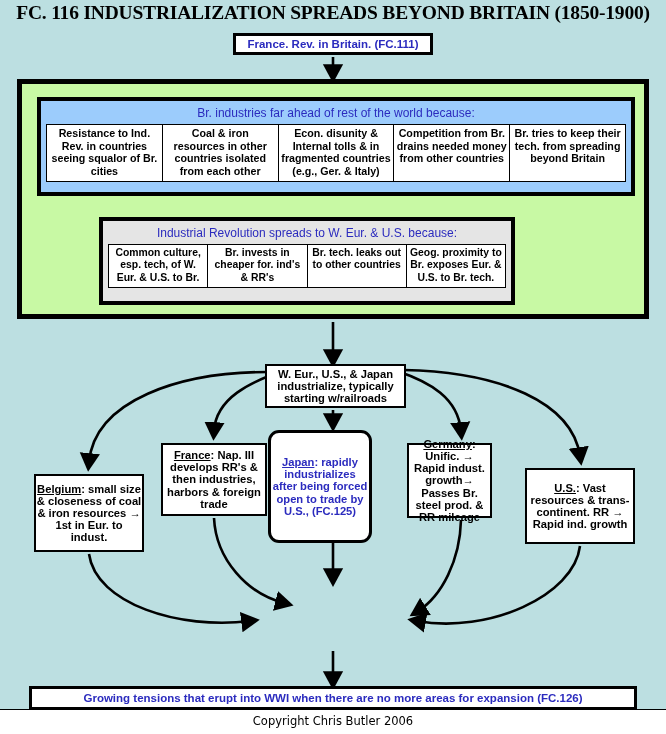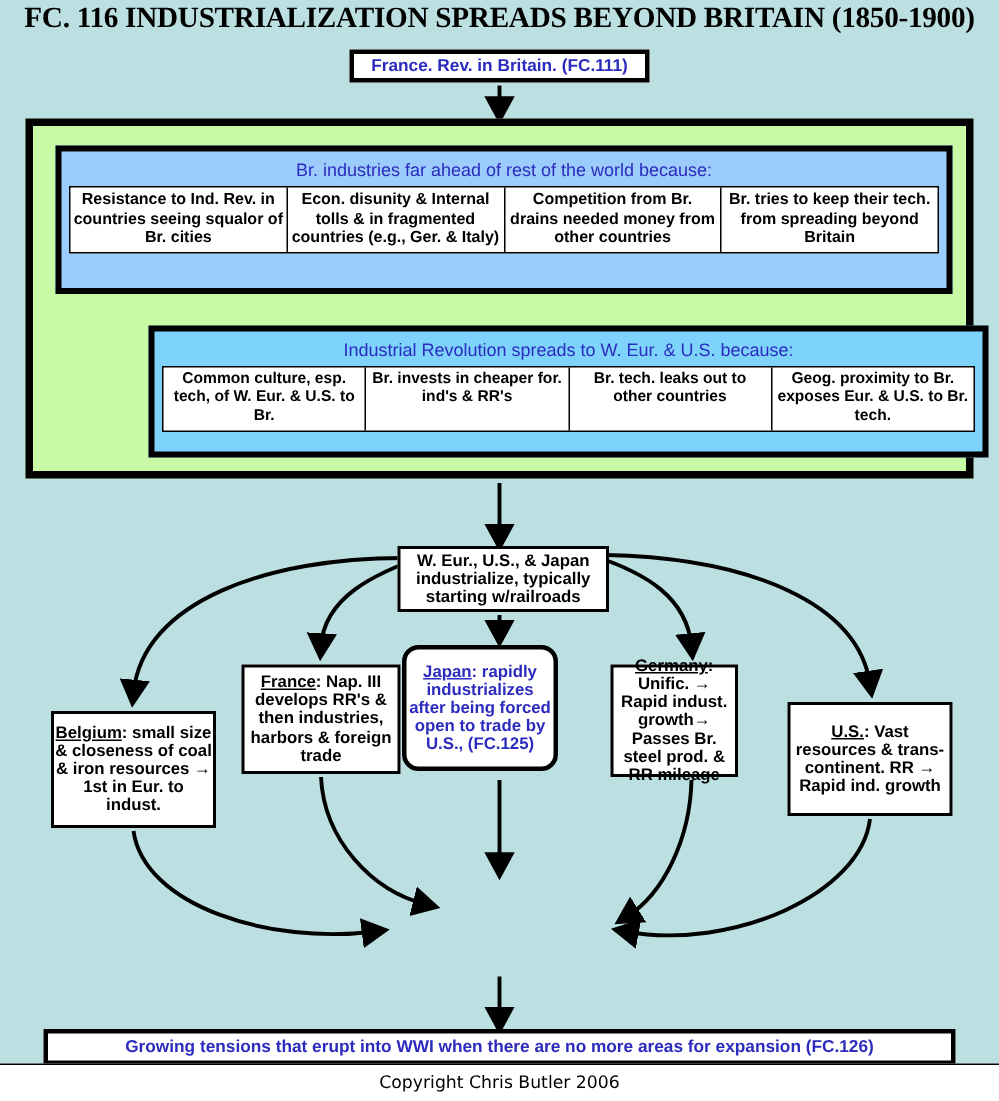--- a/index.html
+++ b/index.html
@@ -83,43 +83,43 @@
     color:#000;
     text-align:center;
     padding:2px 2px 3px 2px;
     line-height:1.18;
     box-sizing:border-box;
   }
   .colrow .cell:first-child{border-left:none;}
 
   
   #blue2{
-    position:absolute;left:77px;top:133px;width:560px;height:88px;
-    box-sizing:border-box;
-    background:#7dd3fc;
+    position:absolute;left:77px;top:133px;width:416px;height:88px;
+    box-sizing:border-box;
+    background:#e5e5e5;
     border:4px solid #000;
   }
   #blue2 .cell{font-size:10.4px;}
 
   
   #n-main{
     left:265px;top:364px;width:141px;height:44px;
     font-size:11.2px;color:#000;
     border:2px solid #000;
   }
   #n-belgium{
     left:34px;top:474px;width:110px;height:78px;
     font-size:11.2px;color:#000;border:2px solid #000;
   }
   #n-france{
     left:161px;top:443px;width:106px;height:73px;
     font-size:11.2px;color:#000;border:2px solid #000;
   }
   #n-japan{
-    left:268px;top:430px;width:104px;height:84px;
+    left:268px;top:430px;width:104px;height:113px;
     font-size:11.2px;color:#2b2bbe;
     border:3px solid #000;border-radius:11px;
   }
   #n-germany{
     left:407px;top:443px;width:85px;height:75px;
     font-size:11.2px;color:#000;border:2px solid #000;
   }
   #n-us{
     left:525px;top:468px;width:110px;height:76px;
     font-size:11.2px;color:#000;border:2px solid #000;
@@ -197,20 +197,21 @@
   </svg>
 
   <div class="box" id="n-britain">France. Rev. in Britain. (FC.111)</div>
 
   <div id="green-panel">
 
     <div id="blue1">
       <div id="blue1-head">Br. industries far ahead of rest of the world because:</div>
       <div class="colrow">
         <div class="cell">Resistance to Ind. Rev. in countries seeing squalor of Br. cities</div>
+        <div class="cell">Coal &amp; iron resources in other countries isolated from each other</div>
         <div class="cell">Econ. disunity &amp; Internal tolls &amp; in fragmented countries (e.g., Ger. &amp; Italy)</div>
         <div class="cell">Competition from Br. drains needed money from other countries</div>
         <div class="cell">Br. tries to keep their tech. from spreading beyond Britain</div>
       </div>
     </div>
 
     <div id="blue2">
       <div id="blue2-head">Industrial Revolution spreads to W. Eur. &amp; U.S. because:</div>
       <div class="colrow">
         <div class="cell">Common culture, esp. tech, of W. Eur. &amp; U.S. to Br.</div>

